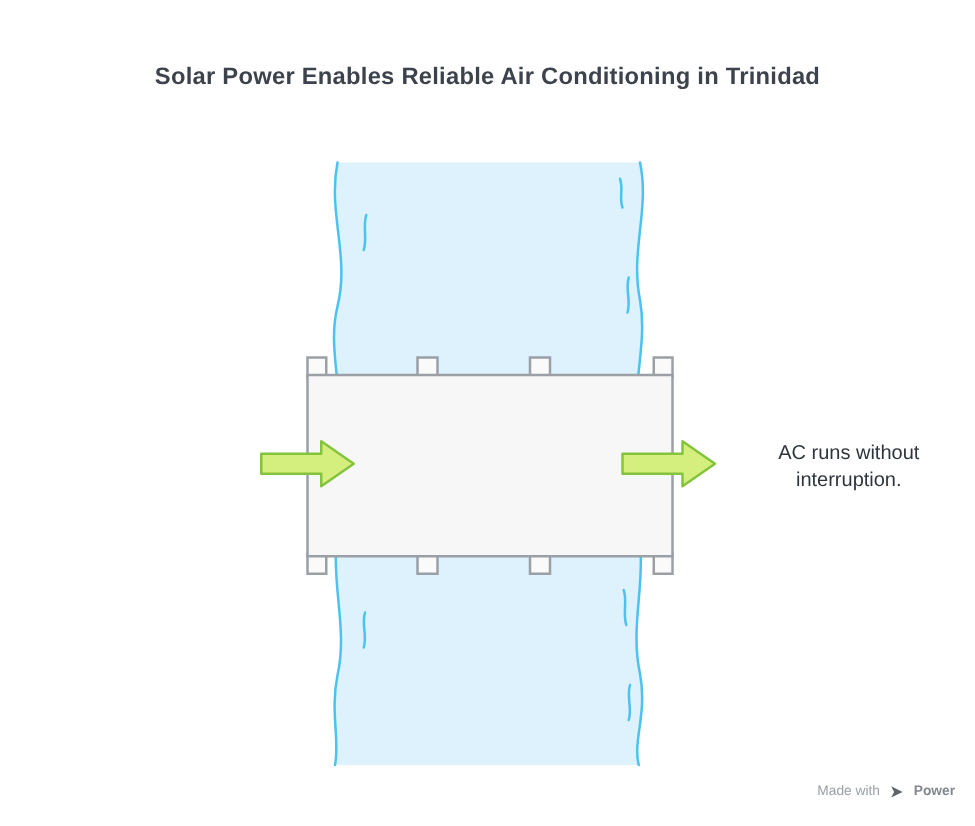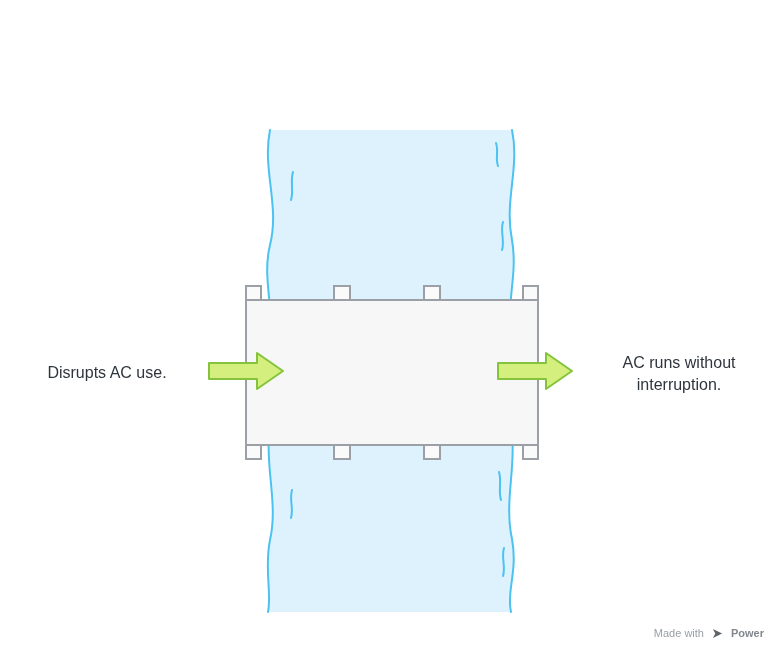--- a/index.html
+++ b/index.html
@@ -92,22 +92,22 @@
       <rect x="334" y="443" width="16" height="16"></rect>
       <rect x="424" y="443" width="16" height="16"></rect>
       <rect x="523" y="443" width="15" height="16"></rect>
       <rect x="246" y="300" width="292" height="145" fill="#f7f7f7"></rect>
     </g>
 
     <path fill="#d4ef7e" stroke="#84c43c" stroke-width="2" stroke-linejoin="round" d="M209,363 L257,363 L257,353 L283,371 L257,389 L257,379 L209,379 Z"></path>
     <path fill="#d4ef7e" stroke="#84c43c" stroke-width="2" stroke-linejoin="round" d="M498,363 L546,363 L546,353 L572,371 L546,389 L546,379 L498,379 Z"></path>
   </svg>
 
+  <div class="title">Solar Power Enables Reliable Air Conditioning in Trinidad</div>
 
-  <div class="label label-left">Disrupts AC use.</div>
 
 
   <div class="label label-right">AC runs without interruption.</div>
 
   <div class="footer">
     <span class="made">Made with</span>
     <svg class="napkin-logo" viewBox="0 0 12 12" xmlns="http://www.w3.org/2000/svg" aria-hidden="true">
       <path d="M1,1 L11,6 L1,11 L3.6,6 Z" fill="#5f6468"></path>
     </svg>
     <span class="brand">Power</span>

